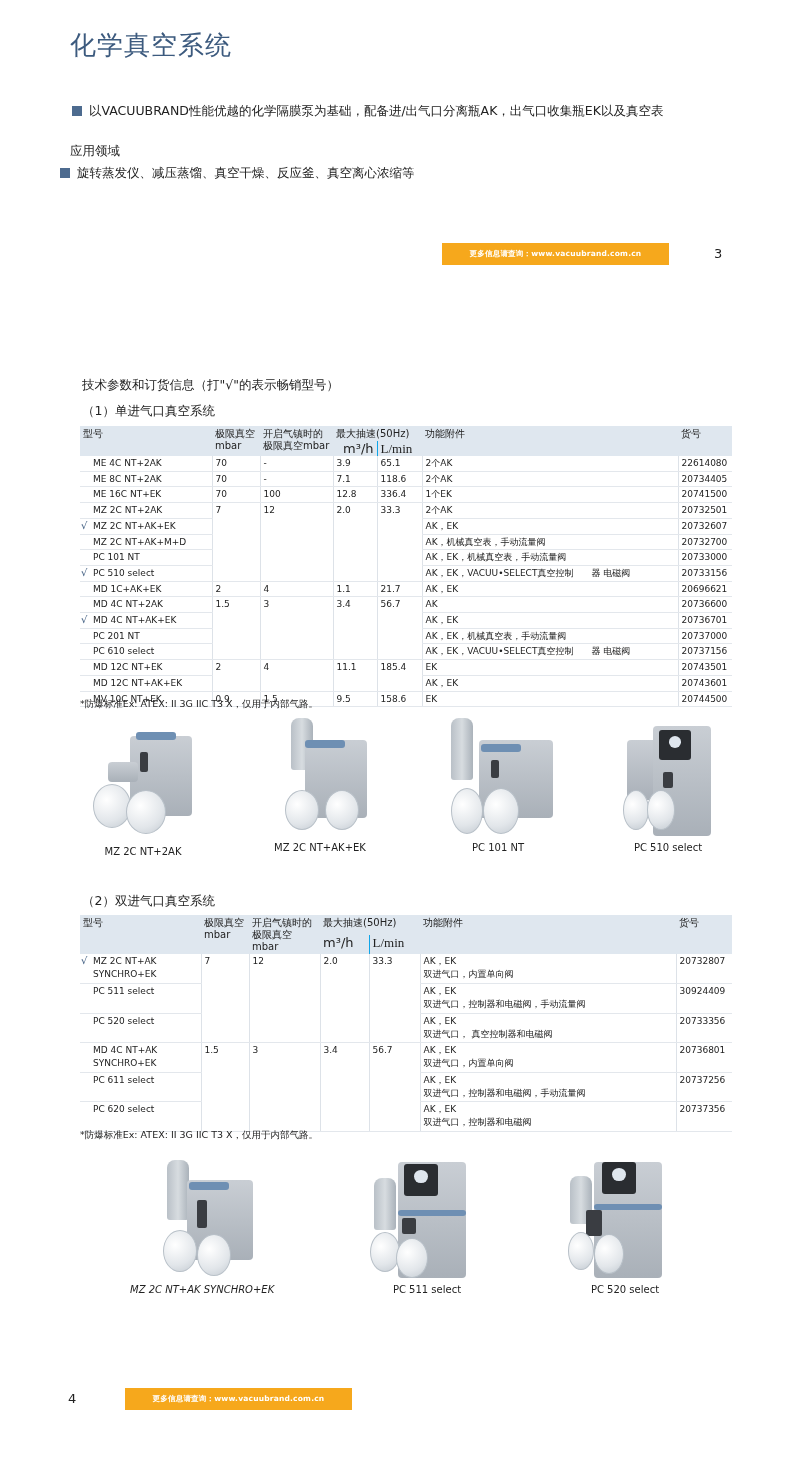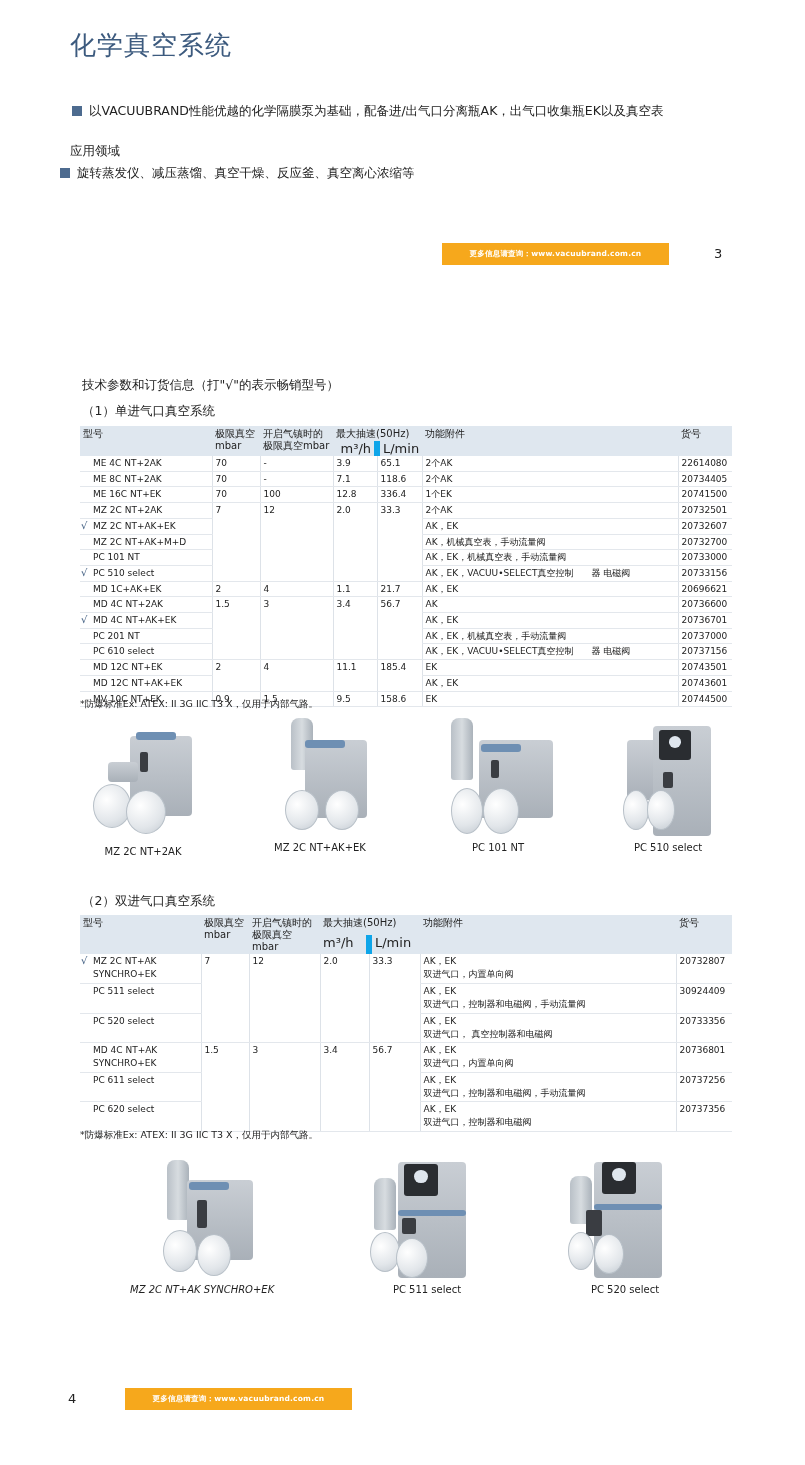--- a/index.html
+++ b/index.html
@@ -26,21 +26,21 @@
   .t-sec2 { left: 82px; top: 893px; }
 
   table.spec { position: absolute; border-collapse: collapse; font-size: 9px; color: #222; table-layout: fixed; }
   table.spec th { background: #dfe7ef; font-weight: normal; text-align: left; vertical-align: top; padding: 2px 3px 1px 3px; font-size: 10px; line-height: 12px; }
   table.spec td { padding: 0 3px; height: 14.7px; line-height: 14.7px; vertical-align: top; border-bottom: 1px solid #e3e7ec; white-space: nowrap; }
   table.spec td.vl { border-left: 1px solid #dde2e8; }
   table.spec td.nob { border-bottom: none; }
   table.spec td.model { padding-left: 13px; position: relative; }
   .check { position: absolute; left: 1px; top: 0; color: #3c5a7e; font-size: 10px; }
   table.spec th.sub { font-size: 13px; }
-  table.spec th.vl { border-left: 6px solid #0ea5e9; }
+  table.spec th.vl { border-left: 1px solid #0ea5e9; font-family: Liberation Serif, serif; }
 
   #tbl1 { left: 80px; top: 426px; width: 652px; }
   #tbl2 { left: 80px; top: 915px; width: 652px; }
   #tbl2 td { height: 29.5px; line-height: 13px; padding-top: 1px; white-space: normal; }
 
   .footnote { font-size: 9.5px; color: #222; }
   .fn1 { left: 80px; top: 698px; }
   .fn2 { left: 80px; top: 1129px; }
 
   .product { text-align: center; }

